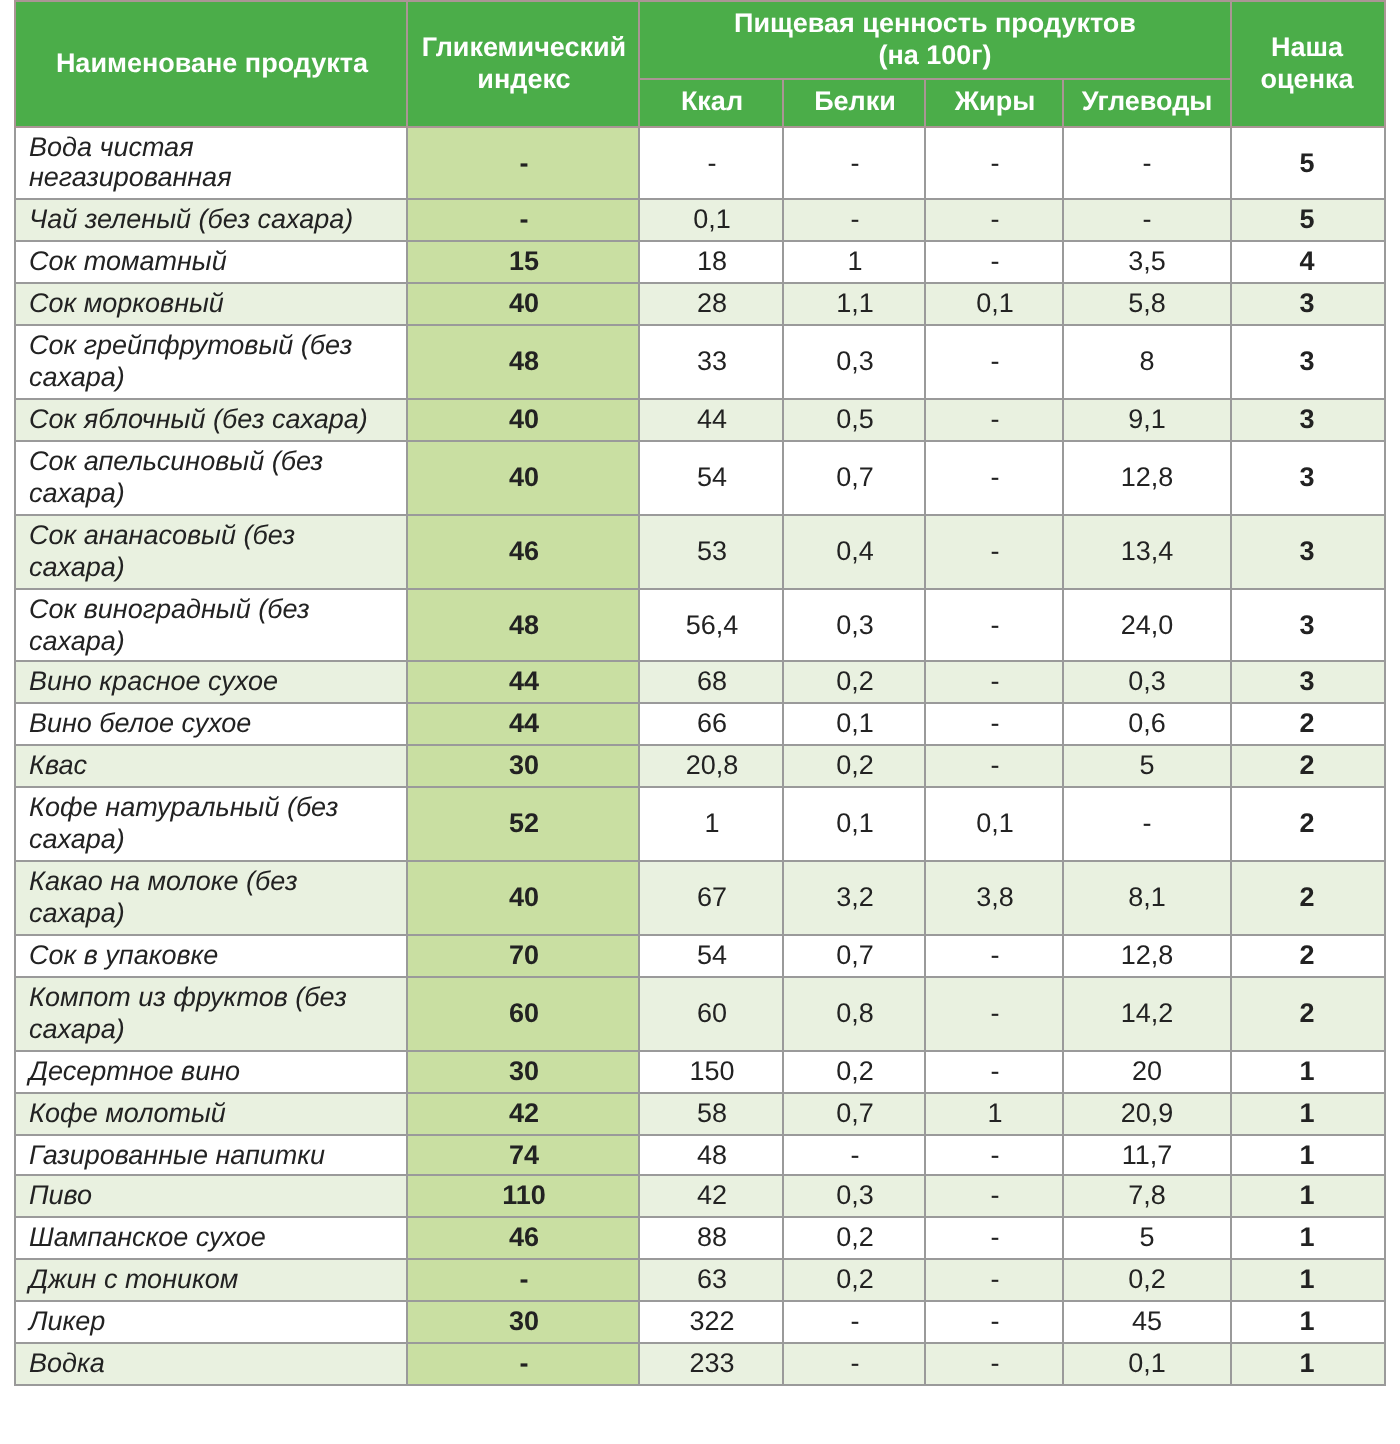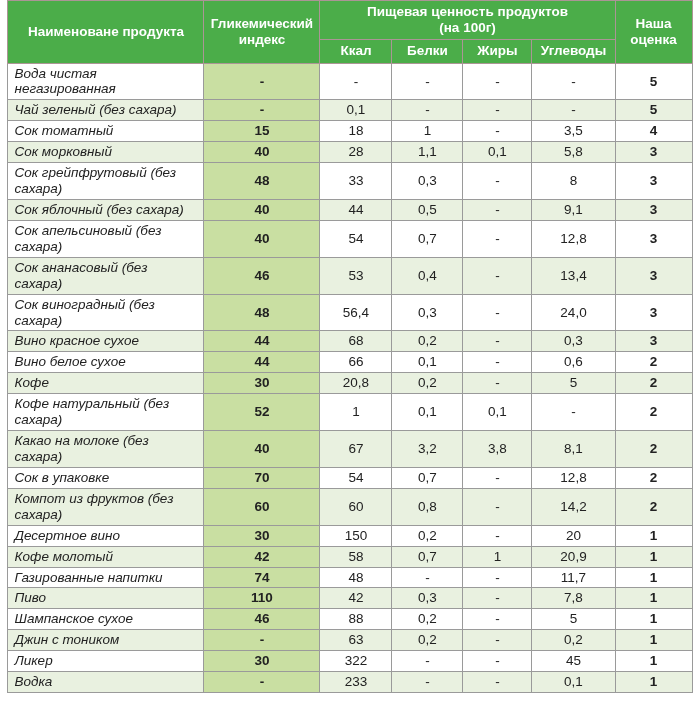--- a/index.html
+++ b/index.html
@@ -208,21 +208,21 @@
     <td class="name">Вино белое сухое</td>
     <td class="gi">44</td>
     <td>66</td>
     <td>0,1</td>
     <td>-</td>
     <td>0,6</td>
     <td class="rating">2</td>
   </tr>
 
   <tr>
-    <td class="name">Кофе</td>
+    <td class="name">Квас</td>
     <td class="gi">30</td>
     <td>20,8</td>
     <td>0,2</td>
     <td>-</td>
     <td>5</td>
     <td class="rating">2</td>
   </tr>
 
   <tr>
     <td class="name">Кофе натуральный (без сахара)</td>

